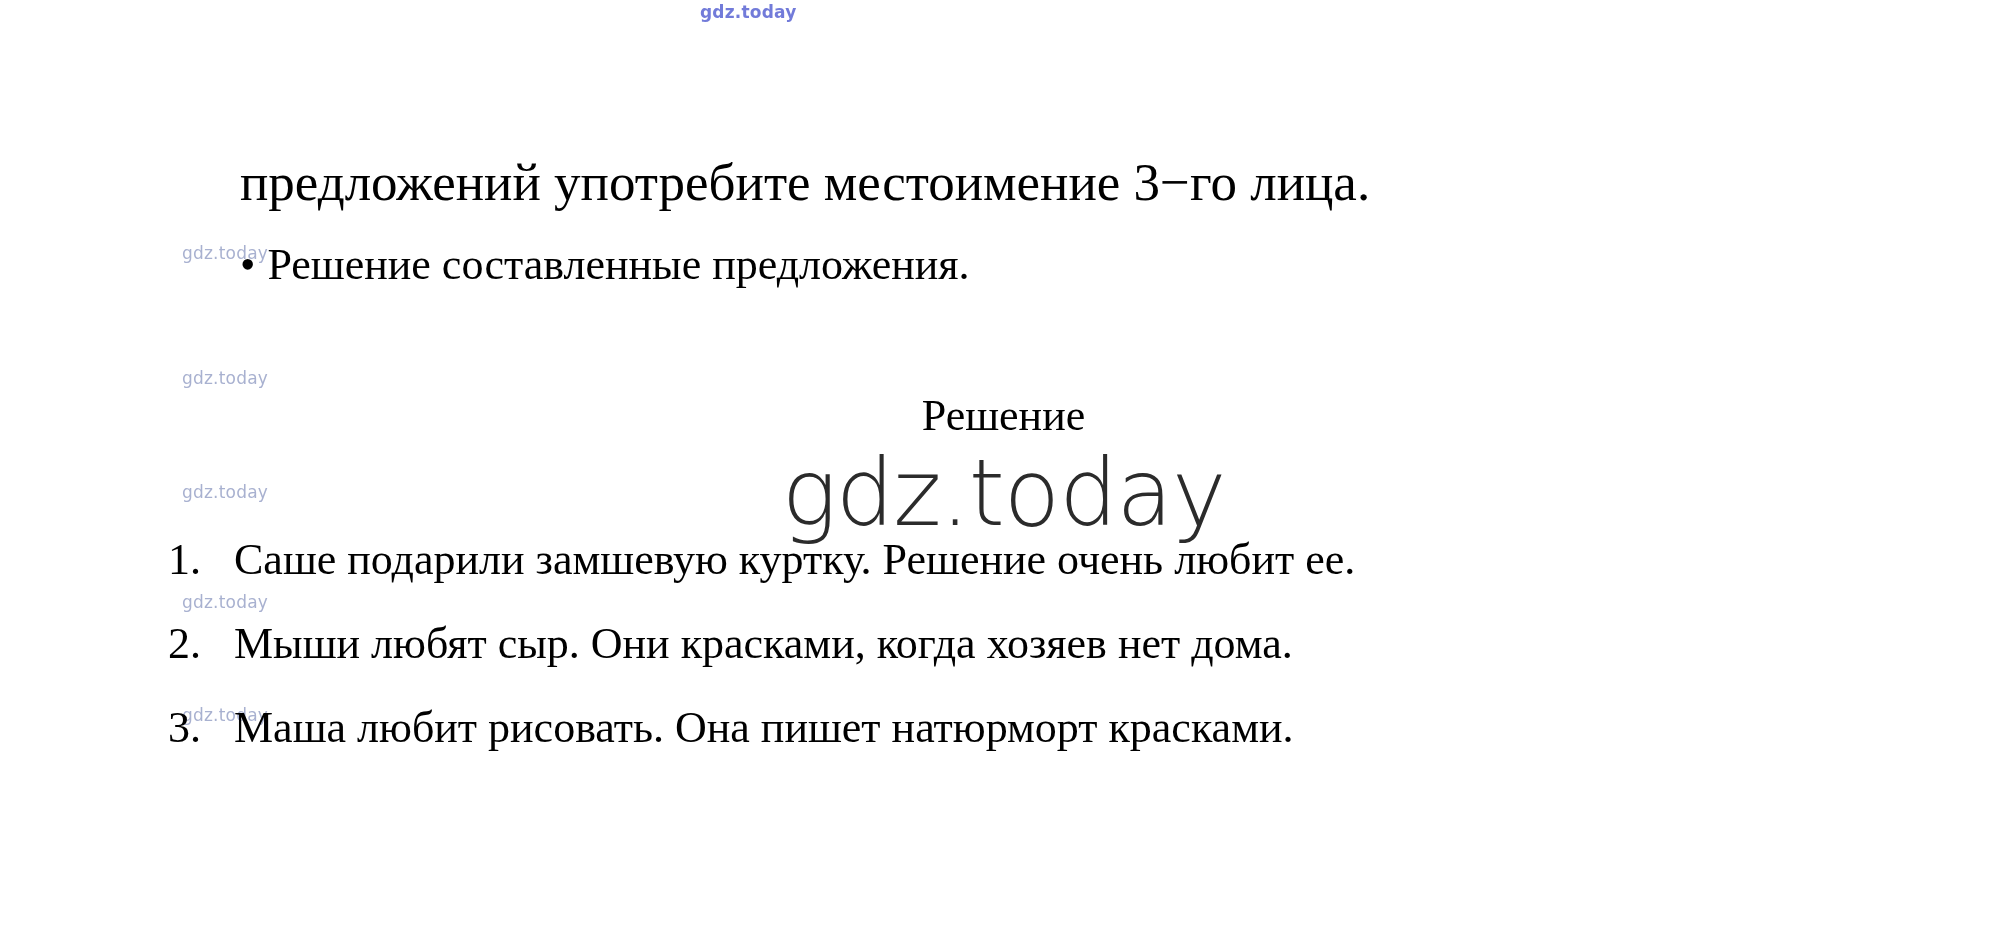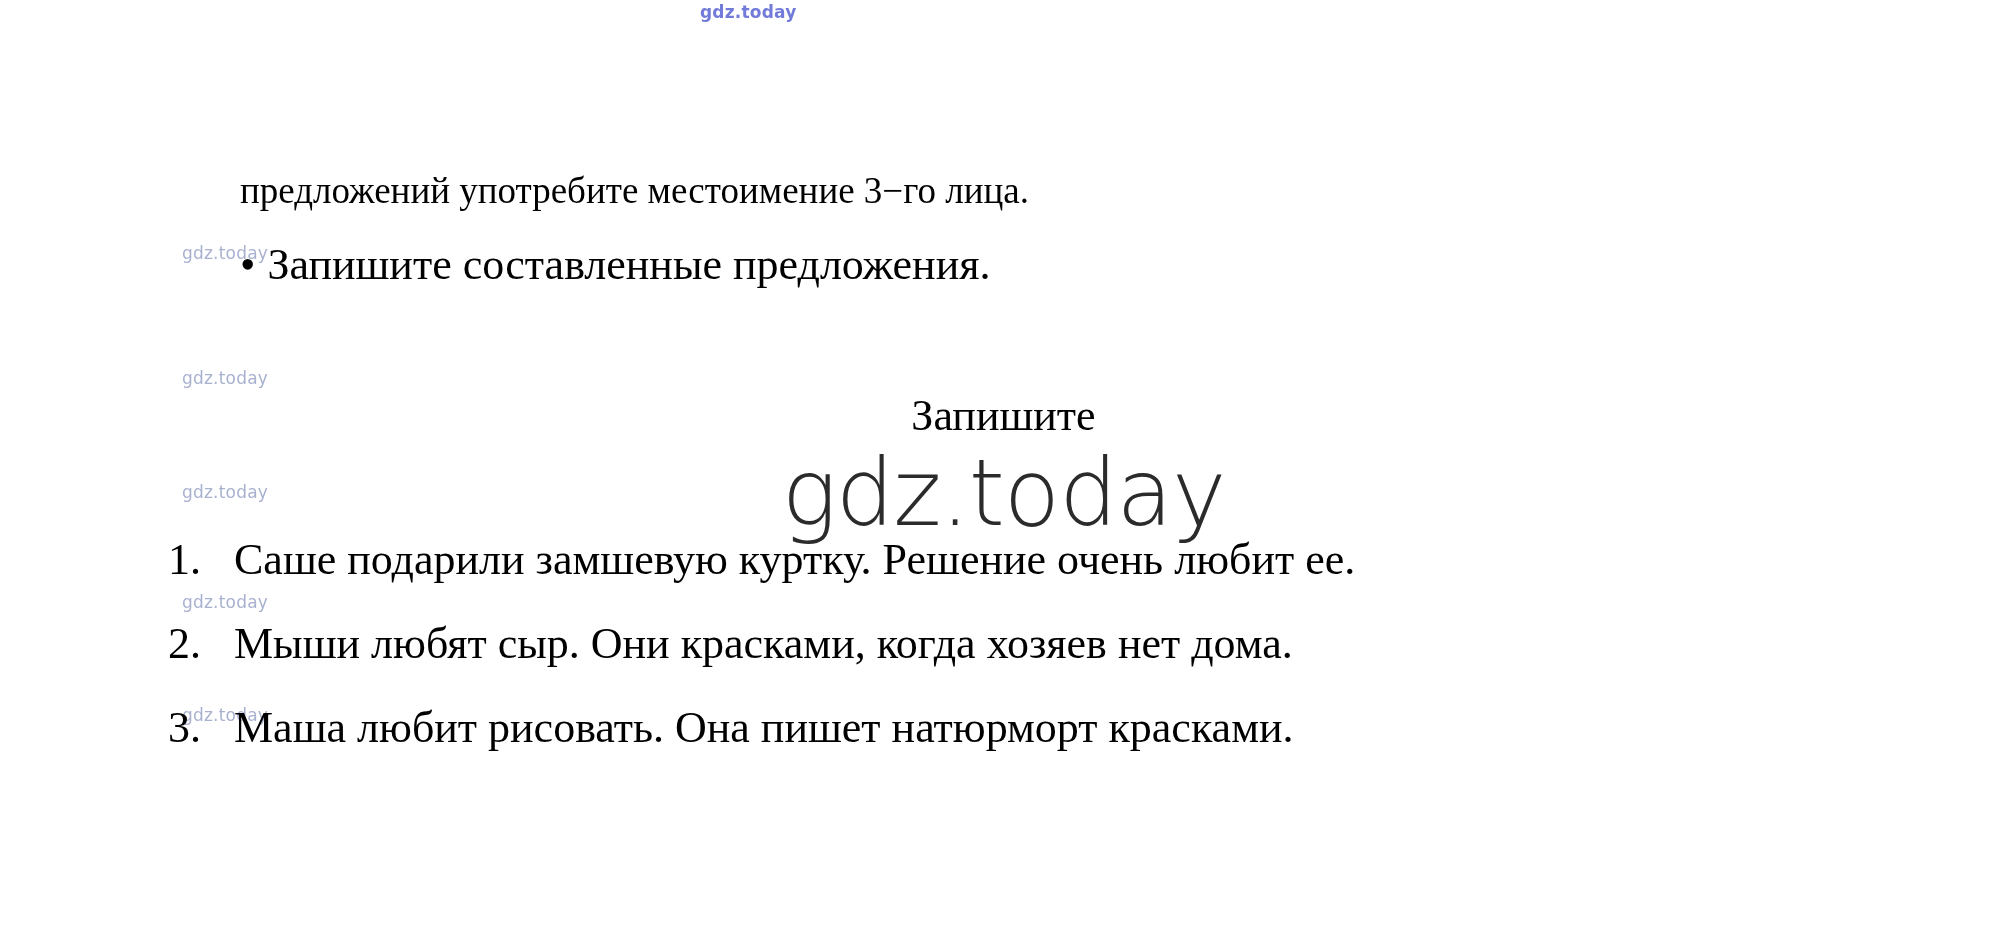--- a/index.html
+++ b/index.html
@@ -53,24 +53,23 @@
     letter-spacing: -1px;
     white-space: nowrap;
     user-select: none;
   }
 
   
   .task-line {
     position: absolute;
     left: 240px;
     top: 152px;
-    font-size: 37px;
+    font-size: 53px;
     line-height: 1.15;
     white-space: nowrap;
-    margin-top: 18px;
   }
   .bullet-line {
     position: absolute;
     left: 240px;
     top: 240px;
     font-size: 44px;
     line-height: 1.15;
     white-space: nowrap;
   }
   .bullet-dot {
@@ -124,24 +123,24 @@
 
   <div class="wm" style="left:182px; top:482px;">gdz.today</div>
 
   <div class="wm" style="left:182px; top:592px;">gdz.today</div>
 
   <div class="wm" style="left:182px; top:705px;">gdz.today</div>
 
   <div class="task-line">предложений употребите местоимение 3−го лица.</div>
 
   <div class="bullet-line">
-    <span class="bullet-dot">•</span><span>Запишите составленные предложения.</span>
+    <span class="bullet-dot">•</span><span>Решение составленные предложения.</span>
   </div>
 
-  <div class="solution-heading">Запишите</div>
+  <div class="solution-heading">Решение</div>
 
   <div class="brand-watermark">gdz.today</div>
 
   <div class="answers">
     <div class="answer-row">
       <span class="answer-num">1.</span>
       <span class="answer-text">Саше подарили замшевую куртку. Решение очень любит ее.</span>
     </div>
     <div class="answer-row">
       <span class="answer-num">2.</span>

